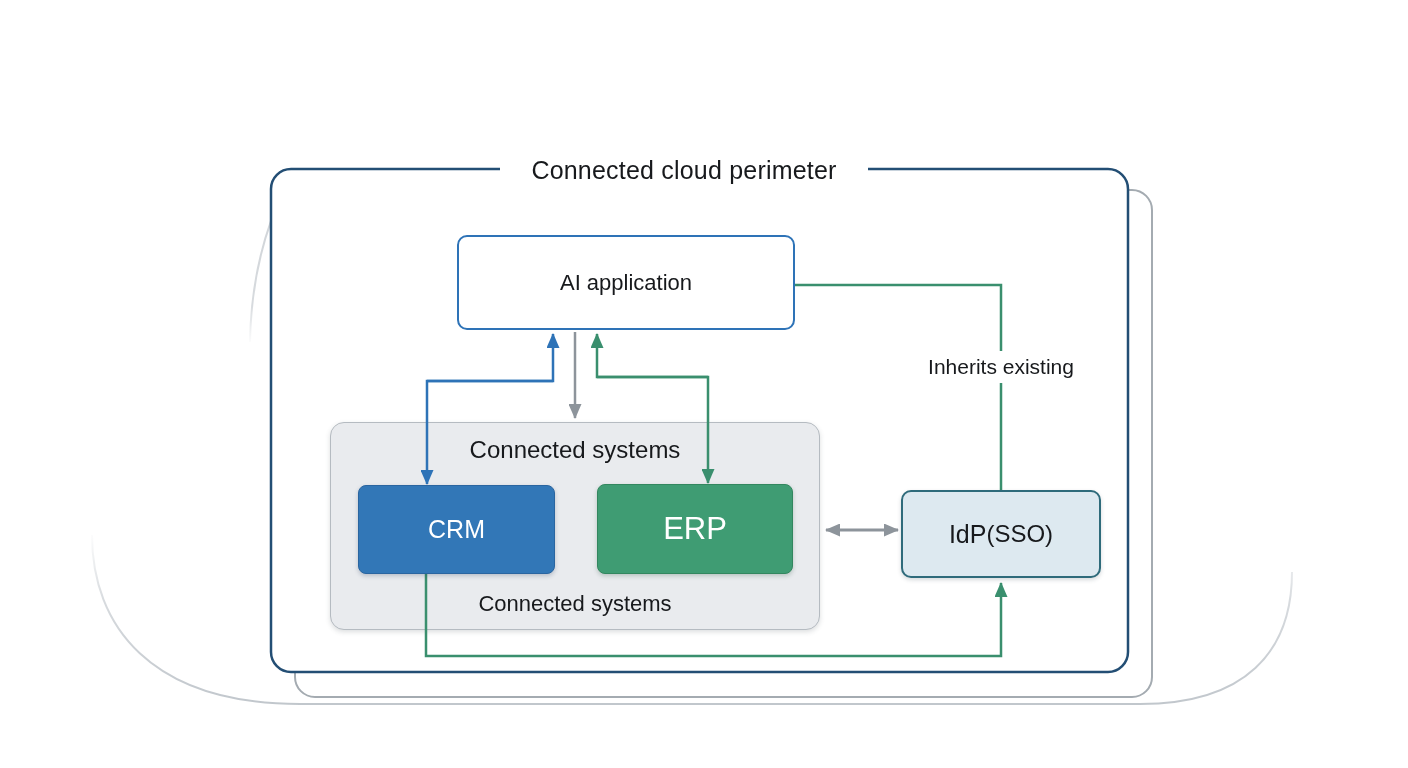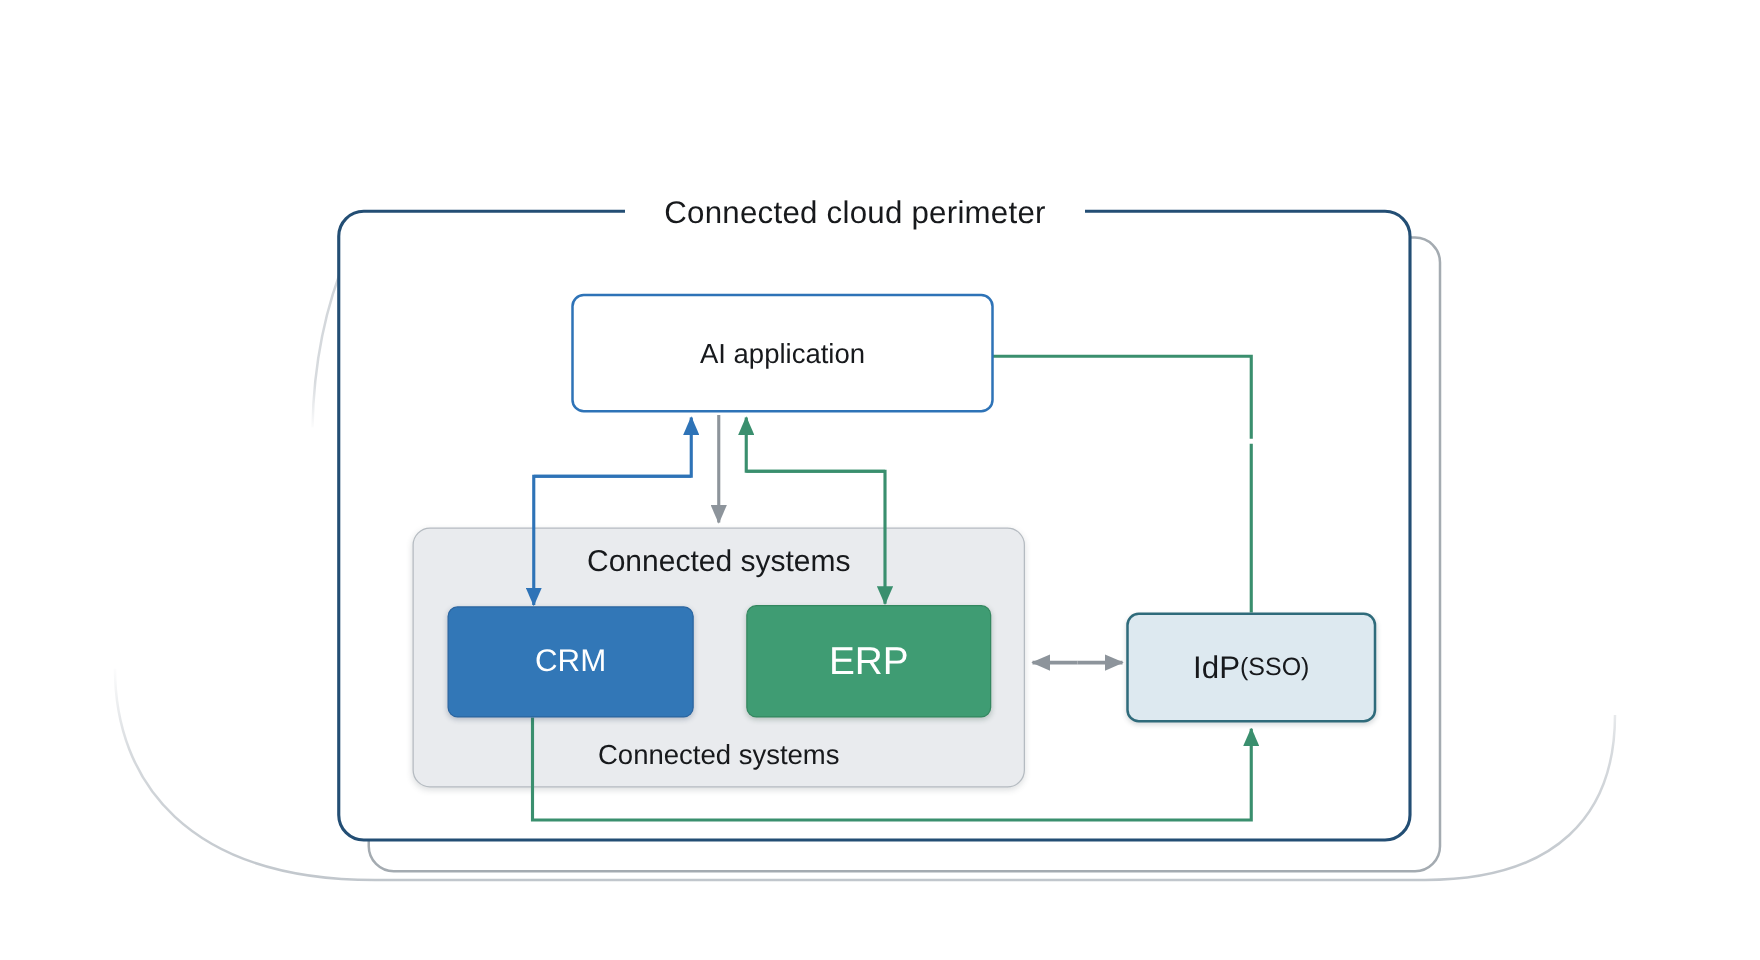--- a/index.html
+++ b/index.html
@@ -63,21 +63,21 @@
     left:597px; top:484px; width:196px; height:90px;
     background:var(--c-erp_fill); border:1.5px solid var(--c-erp_border); border-radius:8px;
     color:#ffffff; font-size:31px; box-shadow:0 2px 4px rgba(40,80,60,.25);
   }
   .idp-box {
     left:901px; top:490px; width:200px; height:88px;
     background:var(--c-idp_fill); border:2px solid var(--c-idp_border); border-radius:10px;
     flex-direction:row; line-height:1.15; box-shadow:0 2px 4px rgba(50,70,80,.2);
   }
   .idp-label { font-size:25px; }
-  .idp-sub   { font-size:20px; }
+  .idp-sub   { font-size:24px; }
 
   .inherits {
     position:absolute; left:906px; top:351px; width:190px; z-index:4;
     background:#ffffff; text-align:center; font-size:21px; line-height:28px;
     padding:2px 0;
   }
 </style>
 </head>
 <body>
 
@@ -159,15 +159,16 @@
   </div>
 
   <div class="node idp-box">
     <span class="idp-label">IdP</span>
     <span class="idp-sub">(SSO)</span>
   </div>
 
   <div class="title">Connected cloud perimeter</div>
 
   <div class="inherits">
+    <div>Inherits existing</div>
   </div>
 
 </div>
 
 </body></html>

